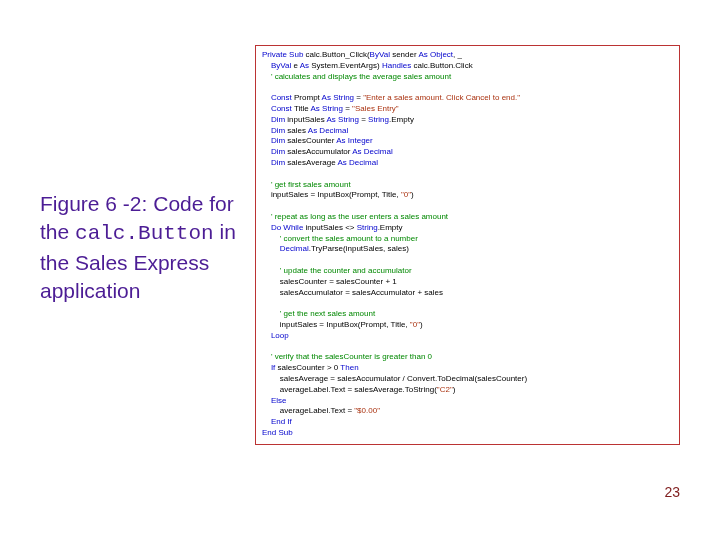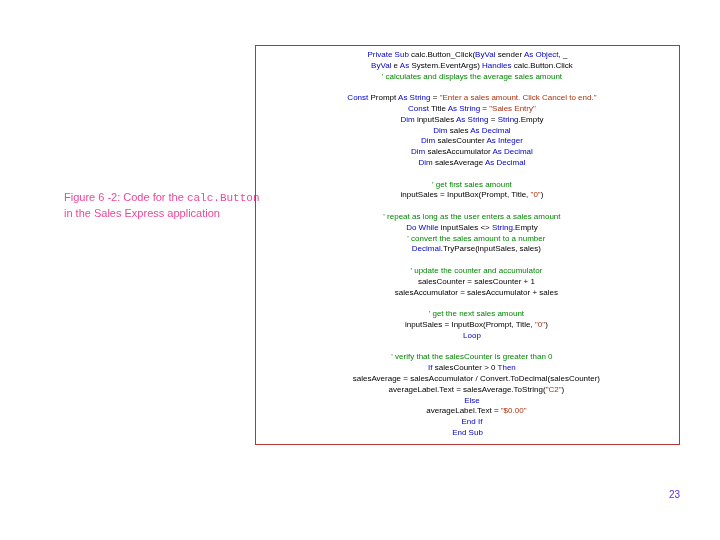--- a/index.html
+++ b/index.html
@@ -15,61 +15,59 @@
   .slide {
     width: 720px;
     height: 540px;
     position: relative;
   }
   .caption {
     position: absolute;
     left: 40px;
     top: 190px;
     width: 200px;
-    font-size: 11px;
+    font-size: 21px;
     line-height: 1.35;
-    color: #ec4899;
-    margin-left: 24px;
+    color: #4c1d95;
   }
   .caption .mono {
     font-family: "Courier New", Courier, monospace;
   }
   .codebox {
     position: absolute;
     left: 255px;
     top: 45px;
     width: 425px;
     height: 400px;
     border: 1px solid #b33;
     padding: 4px 6px;
     box-sizing: border-box;
     font-family: Arial, Helvetica, sans-serif;
     font-size: 8px;
     line-height: 1.35;
     color: #000;
     white-space: pre;
     overflow: hidden;
-    text-align: center;
   }
   .kw { color: #0000cc; }
   .cm { color: #008800; }
   .str { color: #aa3311; }
   .footer-left {
     position: absolute;
     left: 48px;
     bottom: 40px;
     font-size: 14px;
     color: #000;
   }
   .footer-right {
     position: absolute;
     right: 40px;
     bottom: 40px;
-    font-size: 10px;
-    color: #6d28d9;
+    font-size: 14px;
+    color: #7f1d1d;
     margin-top: 12px;
   }
 </style>
 </head>
 <body>
 
 <div class="slide">
 
   <div class="caption">
     <span>Figure 6 -2: Code for the </span><span class="mono">calc.Button</span><span> in the Sales Express application</span>

